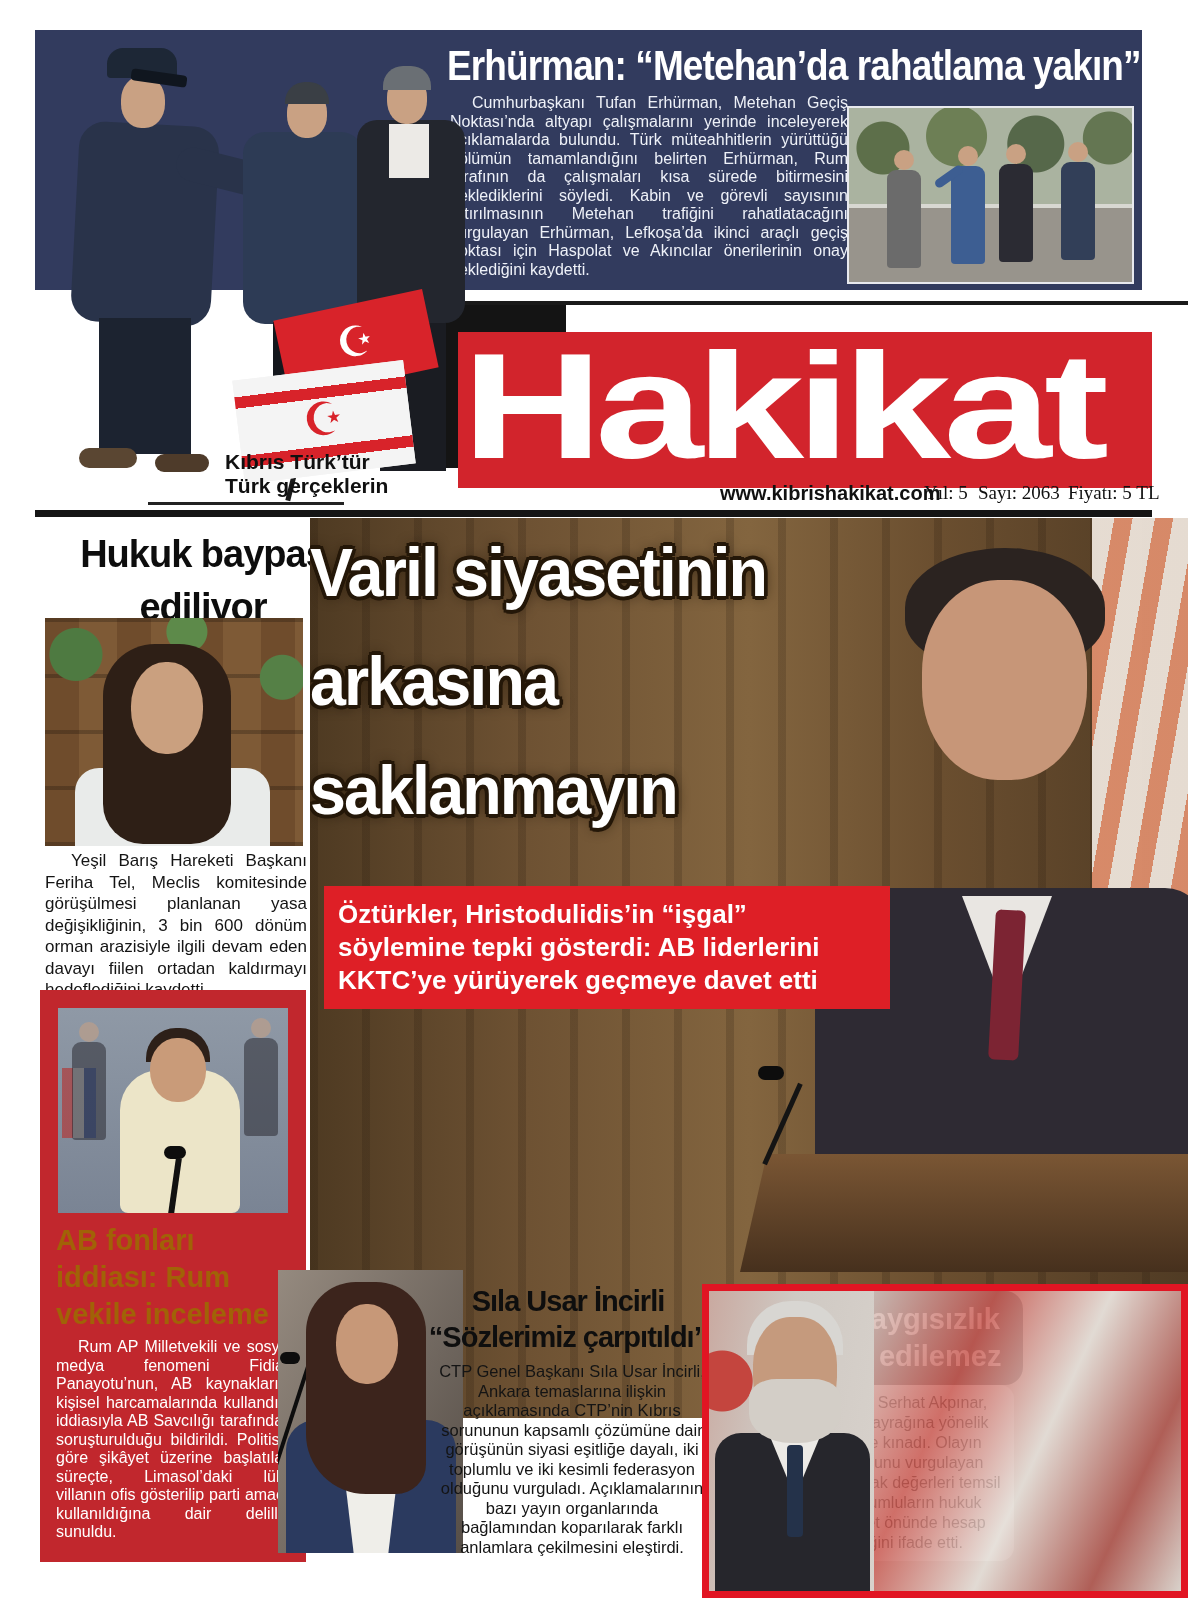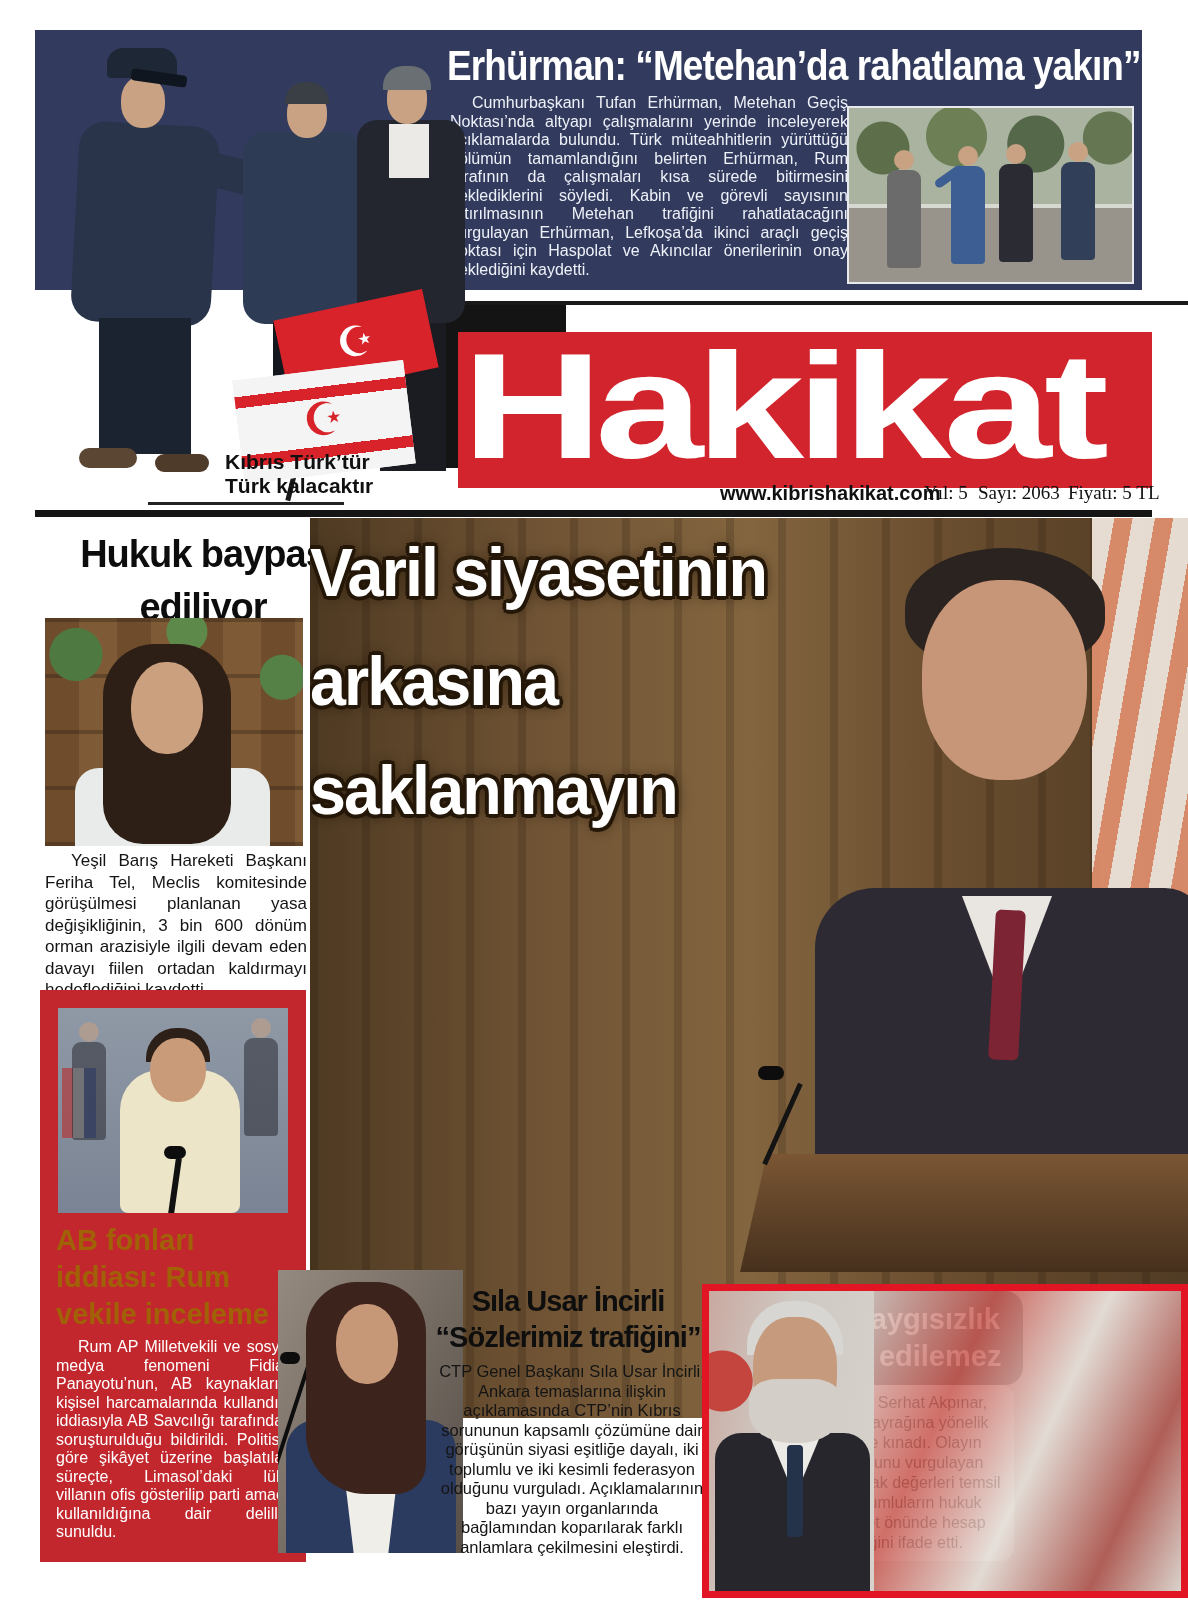--- a/index.html
+++ b/index.html
@@ -216,21 +216,21 @@
     <div class="abs mast-top-rule"></div>
     <div class="abs logo-black"></div>
     <div class="abs logo-red"></div>
     <div class="abs logo-text">Hakikat</div>
     <div class="abs flags">
       <div class="flag-pole"></div>
       <div class="flag-red">☪</div>
       <div class="flag-white">☪</div>
     </div>
     <div class="abs slogan">Kıbrıs Türk’tür
-Türk kalacaktır</div>
+Türk gerçeklerin</div>
     <div class="abs slogan-rule"></div>
     <div class="dateline">
       <span class="dl-date">22 OCAK 2026 PERŞEMBE</span>
       <span class="dl-site">www.kibrishakikat.com</span>
       <span class="dl-year">Yıl: 5</span>
       <span class="dl-issue">Sayı: 2063</span>
       <span class="dl-price">Fiyatı: 5 TL</span>
     </div>
     <div class="abs thick-rule"></div>
   </header>
@@ -269,36 +269,39 @@
     <div class="ms-face"></div>
     <div class="ms-suit"></div>
     <div class="ms-shirt"></div>
     <div class="ms-tie"></div>
     <div class="ms-lectern"></div>
     <div class="ms-mic"></div>
     <div class="ms-michead"></div>
     <h1 class="ms-headline">Varil siyasetinin
 arkasına
 saklanmayın</h1>
+    <div class="ms-sub">Öztürkler, Hristodulidis’in “işgal”
+söylemine tepki gösterdi: AB liderlerini
+KKTC’ye yürüyerek geçmeye davet etti</div>
     <p class="ms-body">Cumhuriyet Meclisi Başkanı Ziya Öztürkler, Rum lider Nikos Hristodulidis’in Avrupa Parlamentosu’ndaki “işgal” söylemini eleştirerek, tarihi gerçeklerin çarpıtıldığını söyledi. AB’nin tek taraflı tutumunun çözüm üretmeyeceğini vurgulayan Öztürkler, AB liderlerini sınır kapılarından yürüyerek KKTC’ye geçmeye davet etti. Kıbrıslı Türklerin barışçıl ve çağdaş yapısının yerinde görülmesi gerektiğini belirtti; KKTC’nin güvenli bir ülke olduğunu da vurguladı.</p>
   </section>
 
   <section>
     <div class="abs ctp-photo">
       <div class="cw-mic1h"></div>
       <div class="cw-mic1"></div>
       <div class="cw-mic2h"></div>
       <div class="cw-mic2"></div>
       <div class="cw-blazer"></div>
       <div class="cw-top"></div>
       <div class="cw-hair"></div>
       <div class="cw-face"></div>
     </div>
     <h2 class="abs ctp-headline">Sıla Usar İncirli
-“Sözlerimiz trafiğini”</h2>
+“Sözlerimiz çarpıtıldı”</h2>
     <p class="abs ctp-body">CTP Genel Başkanı Sıla Usar İncirli, Ankara temaslarına ilişkin açıklamasında CTP’nin Kıbrıs sorununun kapsamlı çözümüne dair görüşünün siyasi eşitliğe dayalı, iki toplumlu ve iki kesimli federasyon olduğunu vurguladı. Açıklamalarının bazı yayın organlarında bağlamından koparılarak farklı anlamlara çekilmesini eleştirdi.</p>
   </section>
 
   <section class="flag-story">
     <div class="fs-inner">
       <div class="fs-backdrop"></div>
       <div class="fs-photo"></div>
       <div class="ak-suit"></div>
       <div class="ak-shirt"></div>
       <div class="ak-tie"></div>

